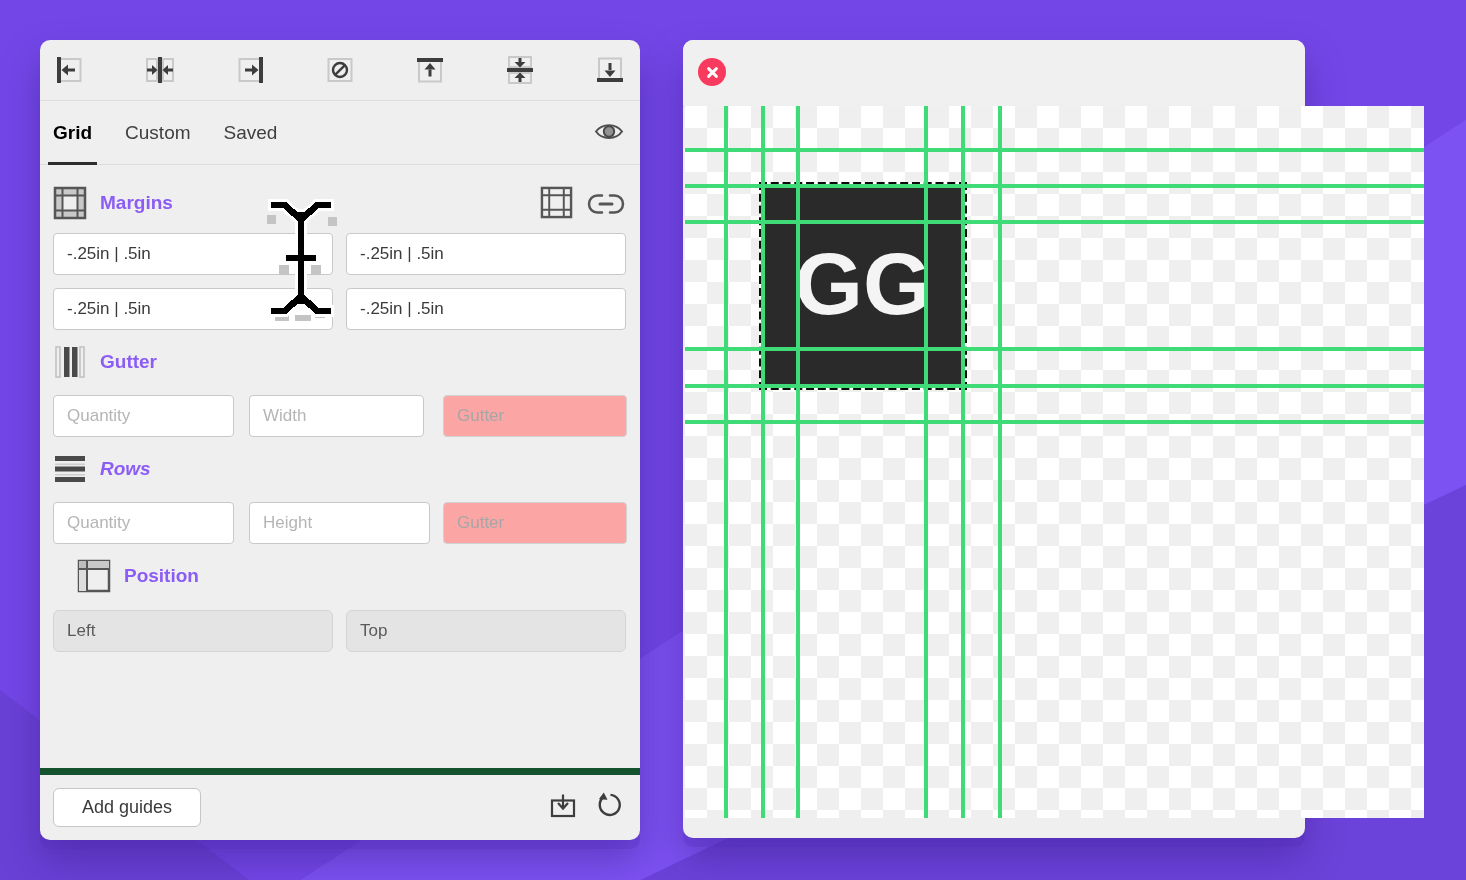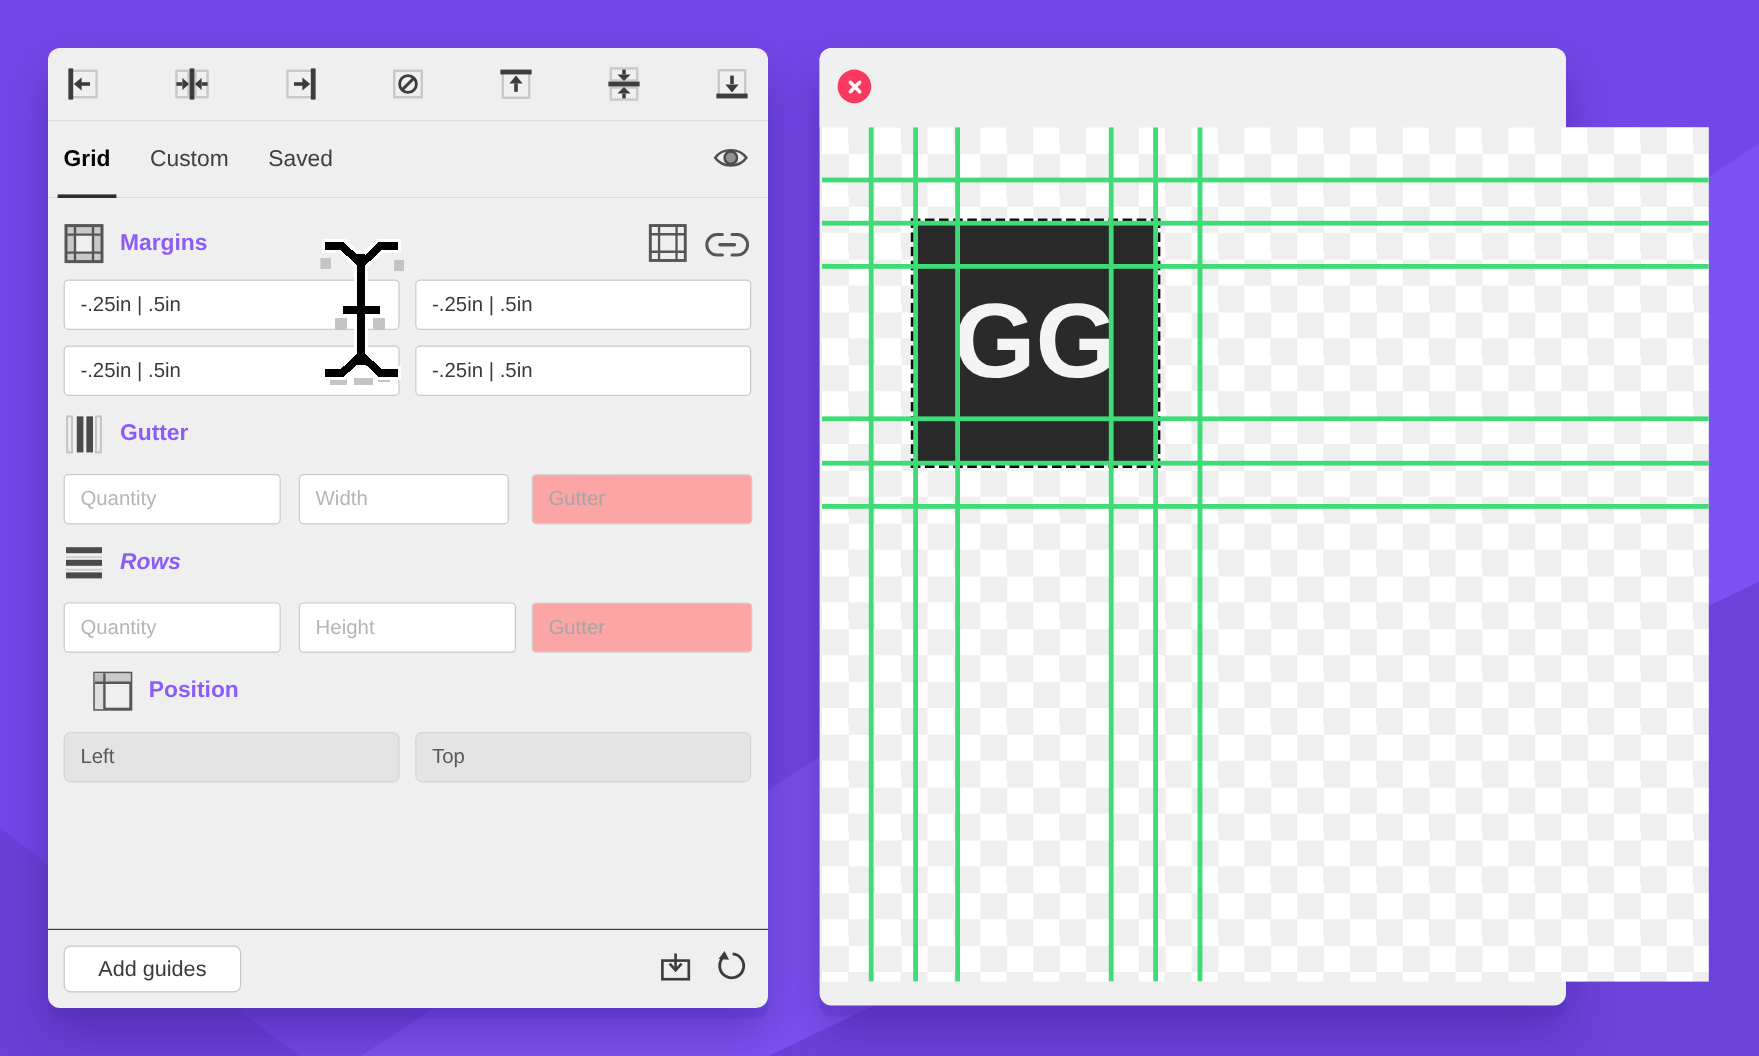--- a/index.html
+++ b/index.html
@@ -43,21 +43,21 @@
            background:#fff; border:1px solid #c9c9c9; border-radius:4px;
            font-size:17px; color:#3a3a3a; padding:0 13px;
            font-family:"Liberation Sans","DejaVu Sans",sans-serif; }
   .gg-input::placeholder { color:#b5b5b5; opacity:1; }
   .gg-input.disabled { background:#fca5a5; border-color:#d2d2d2; }
   .gg-input.disabled::placeholder { color:#a6a6a6; }
   .gg-input.pos { background:#e4e4e4; border-color:#d4d4d4; border-radius:6px; }
   .gg-input.pos::placeholder { color:#5a5a5a; }
 
   .footer { position:absolute; left:0; right:0; bottom:0; height:65px;
-            border-top:1px solid #14532d; }
+            border-top:7px solid #14532d; }
   .add-guides { position:absolute; left:13px; top:13px; width:148px; height:39px;
             background:#fff; border:1px solid #c6c6c6; border-radius:6px;
             font-size:18px; color:#3a3a3a; cursor:pointer;
             font-family:"Liberation Sans","DejaVu Sans",sans-serif; }
   .fbtn { position:absolute; top:17px; width:30px; height:30px; background:none;
           border:none; padding:0; cursor:pointer; }
 
   .cursor { position:absolute; left:227px; top:157px; pointer-events:none; z-index:50; }
 
   

